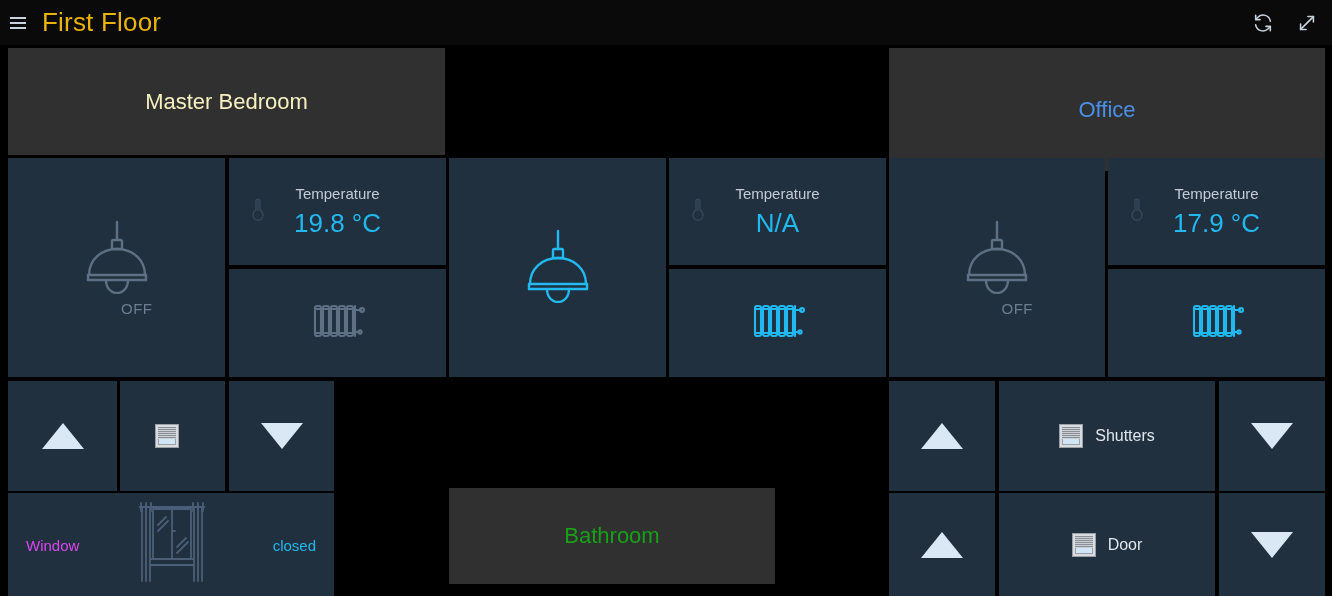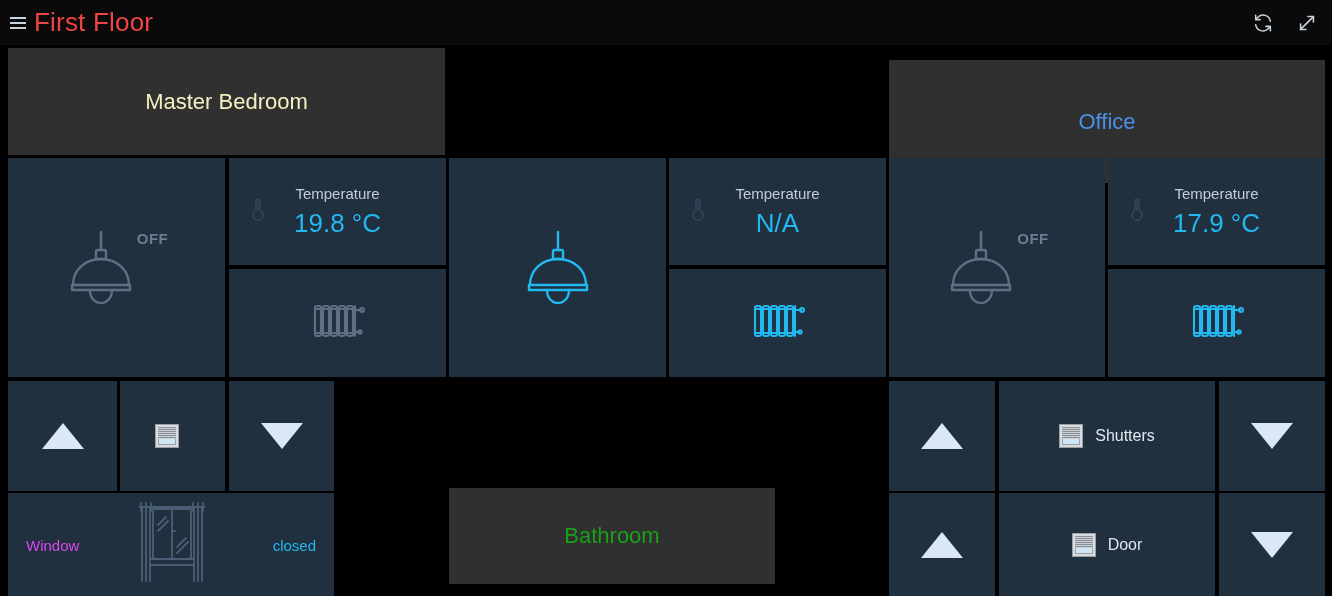--- a/index.html
+++ b/index.html
@@ -16,23 +16,23 @@
     width: 1332px; height: 45px;
     background: #0a0a0a;
     display: flex; align-items: center;
   }
   .hamburger {
     margin-left: 10px; width: 20px; height: 20px;
     display: flex; flex-direction: column; justify-content: center; gap: 3px;
   }
   .hamburger span { display: block; height: 2px; background: #c8d2dc; width: 16px; }
   .page-title {
-    margin-left: 4px;
+    margin-left: 12px;
     font-size: 26px; font-weight: 400;
-    color: #ef4444; letter-spacing: 0.2px;
+    color: #eab308; letter-spacing: 0.2px;
   }
   .header-actions {
     margin-left: auto; display: flex; align-items: center; gap: 22px;
     margin-right: 14px;
   }
   .hicon { width: 22px; height: 22px; display: block; }
 
   
   .grid { position: absolute; left: 0; top: 45px; width: 1332px; height: 551px; }
 
@@ -53,21 +53,21 @@
   .temp-inner {
     position: relative; width: 100%; height: 100%;
     display: flex; flex-direction: column;
     align-items: center; justify-content: center; border-radius: 13px;
   }
   .temp-label { font-size: 15px; color: #c2ccd6; line-height: 20px; }
   .temp-value { font-size: 26px; color: #22b8f0; line-height: 34px; margin-top: 2px; }
   .thermo-icon { position: absolute; left: 22px; top: 50%; transform: translateY(-50%); }
 
   
-  .lamp-inner { display: flex; flex-direction: row; align-items: flex-start; font-weight: bold; }
+  .lamp-inner { display: flex; flex-direction: column; align-items: flex-end; }
   .lamp-state { font-size: 15px; color: #6b7d90; margin-top: 2px; letter-spacing: 0.5px; }
 
   
   .arrow-up {
     width: 0; height: 0;
     border-left: 21px solid transparent;
     border-right: 21px solid transparent;
     border-bottom: 26px solid #dae7f5;
   }
   .arrow-down {
@@ -147,21 +147,21 @@
   </div>
 </div>
 
 <div class="grid">
 
   <div class="tile room" style="left:8px; top:3px; width:437px; height:107px;">
     <span class="room-label" style="color:#f5f0c0;">Master Bedroom</span>
   </div>
 
 
-  <div class="tile room" style="left:889px; top:15px; width:436px; height:123px;">
+  <div class="tile room" style="left:889px; top:3px; width:436px; height:123px;">
     <span class="room-label" style="color:#4a90e8;">Office</span>
   </div>
 
   <div class="tile card" style="left:8px; top:113px; width:217px; height:219px;">
     <div class="lamp-inner">
       <span>
         <svg width="72" height="76" viewBox="0 0 72 76" fill="none" stroke="#5d7governed">
           <g stroke="#5d7084" stroke-width="2.4" stroke-linecap="round" stroke-linejoin="round" fill="none">
             <line x1="36" y1="4" x2="36" y2="22"></line>
             <rect x="31" y="22" width="10" height="9" rx="1.5"></rect>

